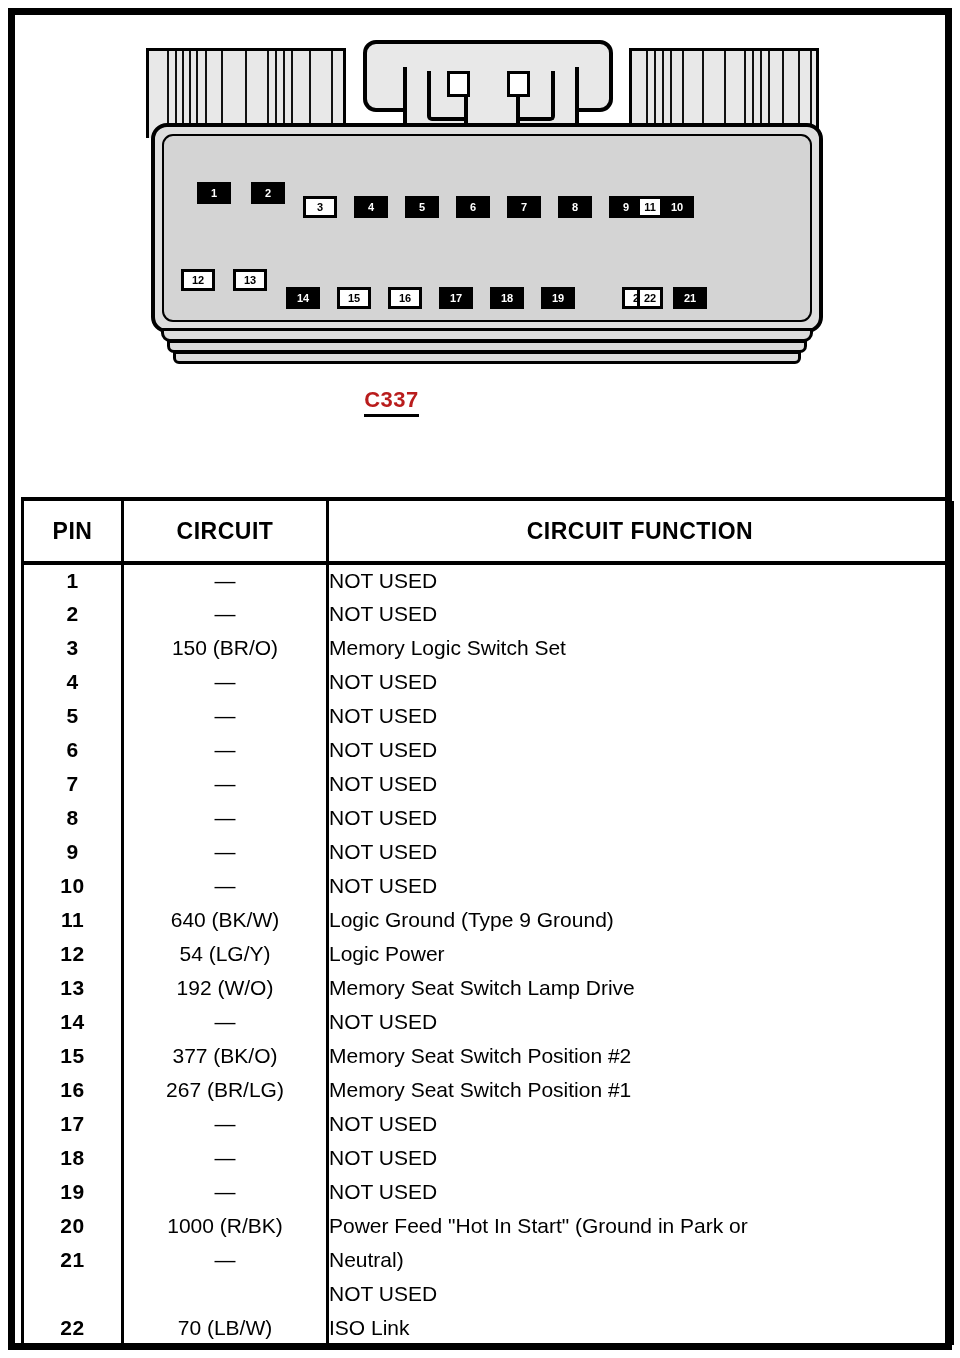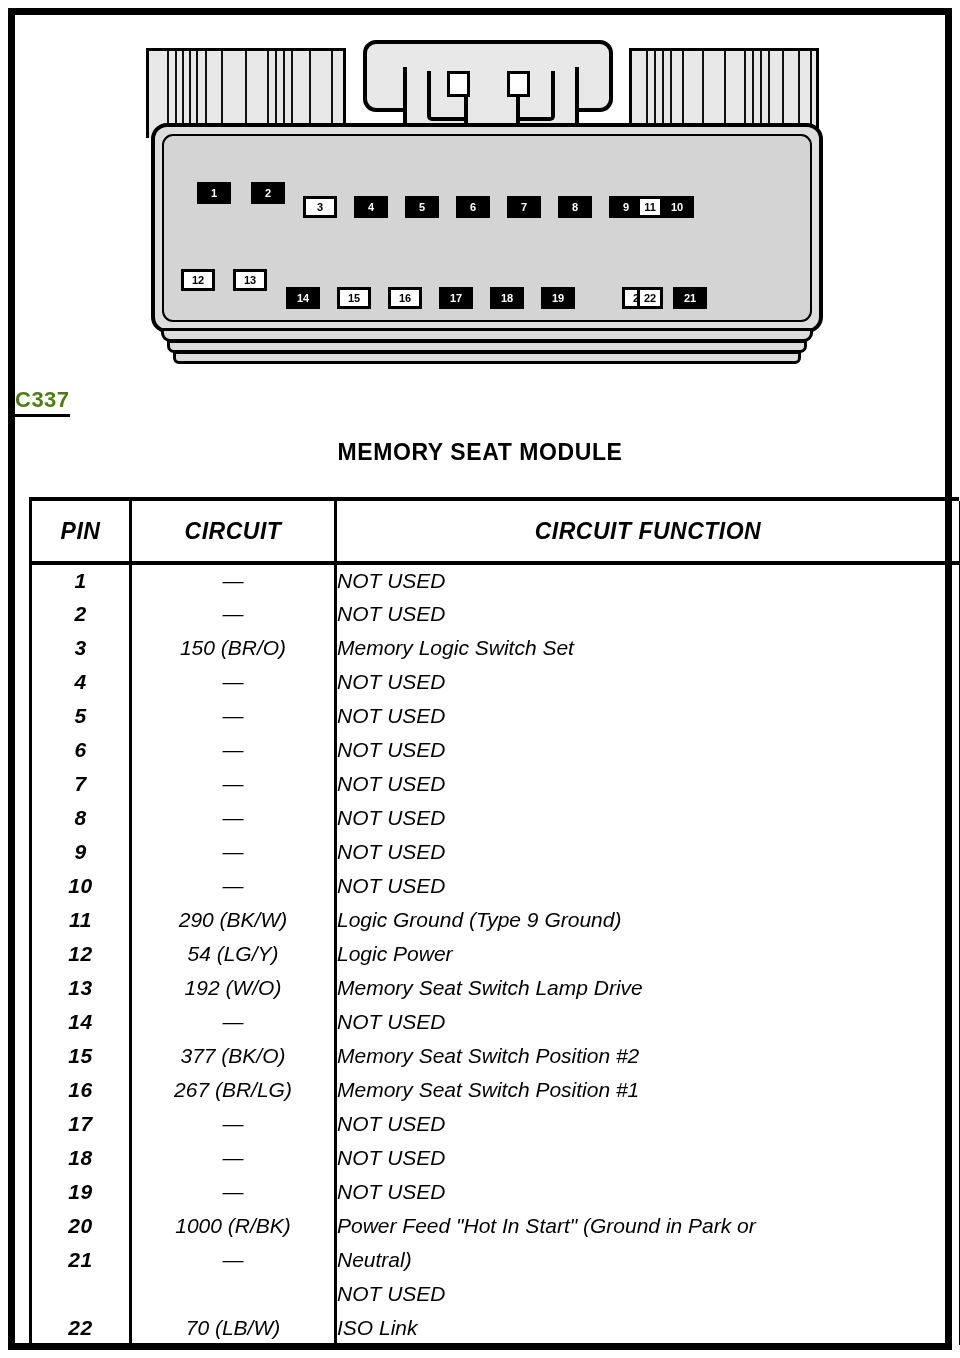--- a/index.html
+++ b/index.html
@@ -156,46 +156,46 @@
     background: #ffffff;
     color: #000;
     border: 3px solid #000;
   }
 
   
   #conn-id {
     position: absolute;
     left: 0; top: 372px;
     width: 753px;
+    text-align: center;
     font-size: 22px;
     font-weight: bold;
-    color: #4d7c0f;
+    color: #b91c1c;
     letter-spacing: 0.5px;
   }
   #conn-id span {
     border-bottom: 3px solid #000;
     padding-bottom: 2px;
   }
   #conn-name {
     position: absolute;
     left: 0; top: 424px;
     width: 930px;
     text-align: center;
     font-size: 23px;
     font-weight: bold;
     color: #000;
     letter-spacing: 0.6px;
   }
 
   
   #table-wrap {
     position: absolute;
-    left: 29px; top: 497px;
+    left: 21px; top: 497px;
     width: 930px;
-    font-style: italic;
   }
   #hrule-top {
     width: 930px; height: 4px; background: #000;
   }
   table.pinout {
     border-collapse: collapse;
     width: 930px;
     table-layout: fixed;
   }
   table.pinout th, table.pinout td {
@@ -311,21 +311,20 @@
         <div class="pin solid" style="left: 475px; top: 272px; width: 34px; height: 22px;">18</div>
         <div class="pin solid" style="left: 526px; top: 272px; width: 34px; height: 22px;">19</div>
         <div class="pin outline" style="left: 607px; top: 272px; width: 34px; height: 22px;">20</div>
         <div class="pin solid" style="left: 658px; top: 272px; width: 34px; height: 22px;">21</div>
         <div class="pin outline" style="left: 622px; top: 272px; width: 26px; height: 22px;">22</div>
       </div>
 
     <div id="conn-id">
       <span>C337</span>
     </div>
-    <div id="conn-name">MEMORY SEAT MODULE</div>
   </div>
 
   <div id="table-wrap">
     <div id="hrule-top"></div>
     <table class="pinout">
       <colgroup>
         <col class="c-pin">
           <col class="c-circ">
           <col class="c-func">
       </colgroup>
@@ -382,21 +381,21 @@
             <td class="circ-col dash">—</td>
             <td class="func-col">NOT USED</td>
           </tr>
           <tr>
             <td class="pin-col">10</td>
             <td class="circ-col dash">—</td>
             <td class="func-col">NOT USED</td>
           </tr>
           <tr>
             <td class="pin-col">11</td>
-            <td class="circ-col">290 (BK/W)</td>
+            <td class="circ-col">640 (BK/W)</td>
             <td class="func-col">Logic Ground (Type 9 Ground)</td>
           </tr>
           <tr>
             <td class="pin-col">12</td>
             <td class="circ-col">54 (LG/Y)</td>
             <td class="func-col">Logic Power</td>
           </tr>
           <tr>
             <td class="pin-col">13</td>
             <td class="circ-col">192 (W/O)</td>

